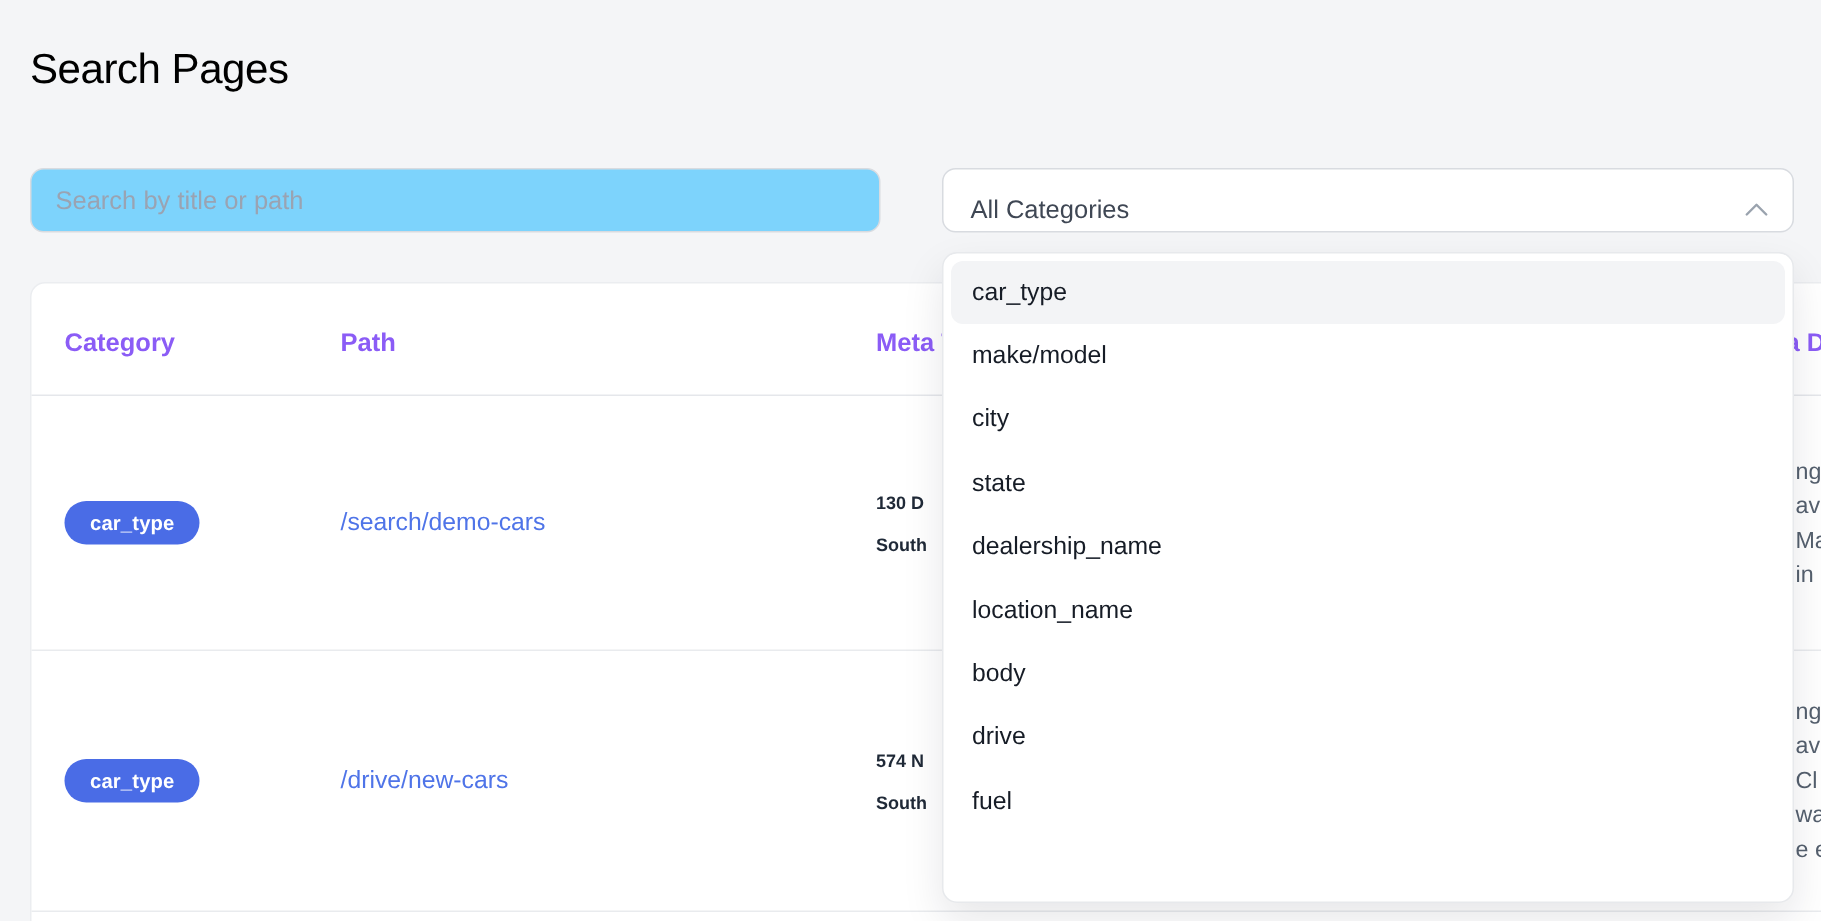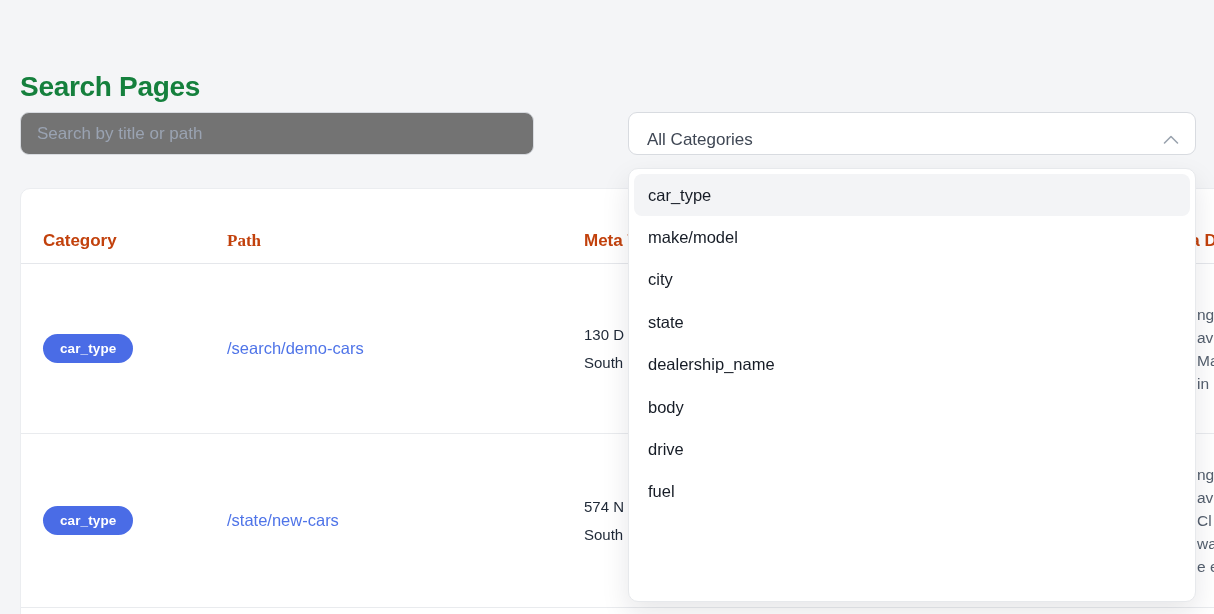--- a/index.html
+++ b/index.html
@@ -10,36 +10,35 @@
     overflow: hidden;
     background: #f4f5f7;
     font-family: "Liberation Sans", sans-serif;
     position: relative;
   }
   .page-title {
     position: absolute;
     left: 20px;
     top: 30px;
     font-size: 28px;
-    font-weight: 700;
-    color: #15803d;
+    font-weight: 400;
+    color: #000000;
     letter-spacing: -0.3px;
-    margin-top: 41px;
   }
   
   .search-input {
     position: absolute;
     left: 20px;
     top: 112px;
-    width: 514px;
+    width: 567px;
     height: 43px;
     box-sizing: border-box;
     border: 1px solid #d8dbe0;
     border-radius: 9px;
-    background: #737373;
+    background: #7dd3fc;
     padding: 0 16px;
     font-size: 17px;
     color: #111827;
     font-family: "Liberation Sans", sans-serif;
     outline: none;
   }
   .search-input::placeholder { color: #9aa3b2; }
   .category-select {
     position: absolute;
     left: 628px;
@@ -72,31 +71,31 @@
     z-index: 1;
     box-sizing: border-box;
   }
   .thead {
     position: relative;
     height: 74px;
     border-bottom: 1px solid #e5e7eb;
   }
   .th {
     position: absolute;
-    top: 18px;
+    top: 6px;
     height: 68px;
     display: flex;
     align-items: center;
     font-size: 17px;
     font-weight: 700;
-    color: #c2410c;
+    color: #8b5cf6;
     white-space: nowrap;
   }
   .th-category { left: 22px; }
-  .th-path { left: 206px; font-family: Liberation Serif, serif; }
+  .th-path { left: 206px; }
   .th-meta-title { left: 563px; }
   .th-meta-description { left: 1140px; }
   .trow { position: relative; border-bottom: 1px solid #e9ebee; }
   .trow-1 { height: 169px; }
   .trow-2 { height: 173px; }
   .trow-3 { height: 60px; border-bottom: none; }
   .cell {
     position: absolute;
     top: 0;
     bottom: 0;
@@ -120,22 +119,22 @@
     letter-spacing: 0.1px;
   }
   .path-link {
     color: #4f74e8;
     font-size: 16.5px;
     text-decoration: none;
     cursor: pointer;
     white-space: nowrap;
   }
   .meta-title-line {
-    font-size: 15px;
-    font-weight: 400;
+    font-size: 12px;
+    font-weight: 700;
     color: #1f2937;
     line-height: 28px;
     white-space: nowrap;
   }
   .meta-desc-line {
     font-size: 15.5px;
     color: #55606e;
     line-height: 23px;
     white-space: nowrap;
     padding-left: 36px;
@@ -211,21 +210,21 @@
       <span class="meta-desc-line">Ma</span>
       <span class="meta-desc-line">in</span>
     </div>
   </div>
 
   <div class="trow trow-2">
     <div class="cell cell-category">
       <span class="badge">car_type</span>
     </div>
     <div class="cell cell-path">
-      <a class="path-link">/state/new-cars</a>
+      <a class="path-link">/drive/new-cars</a>
     </div>
     <div class="cell cell-meta-title">
       <span class="meta-title-line">574 N</span>
       <span class="meta-title-line">South</span>
     </div>
     <div class="cell cell-meta-description">
       <span class="meta-desc-line">ng</span>
       <span class="meta-desc-line">av</span>
       <span class="meta-desc-line">Cl</span>
       <span class="meta-desc-line">wa</span>
@@ -235,16 +234,17 @@
 
   <div class="trow trow-3"></div>
 </div>
 
 <div class="dropdown-panel">
   <div class="dd-item highlight">car_type</div>
   <div class="dd-item">make/model</div>
   <div class="dd-item">city</div>
   <div class="dd-item">state</div>
   <div class="dd-item">dealership_name</div>
+  <div class="dd-item">location_name</div>
   <div class="dd-item">body</div>
   <div class="dd-item">drive</div>
   <div class="dd-item">fuel</div>
 </div>
 
 </body></html>

